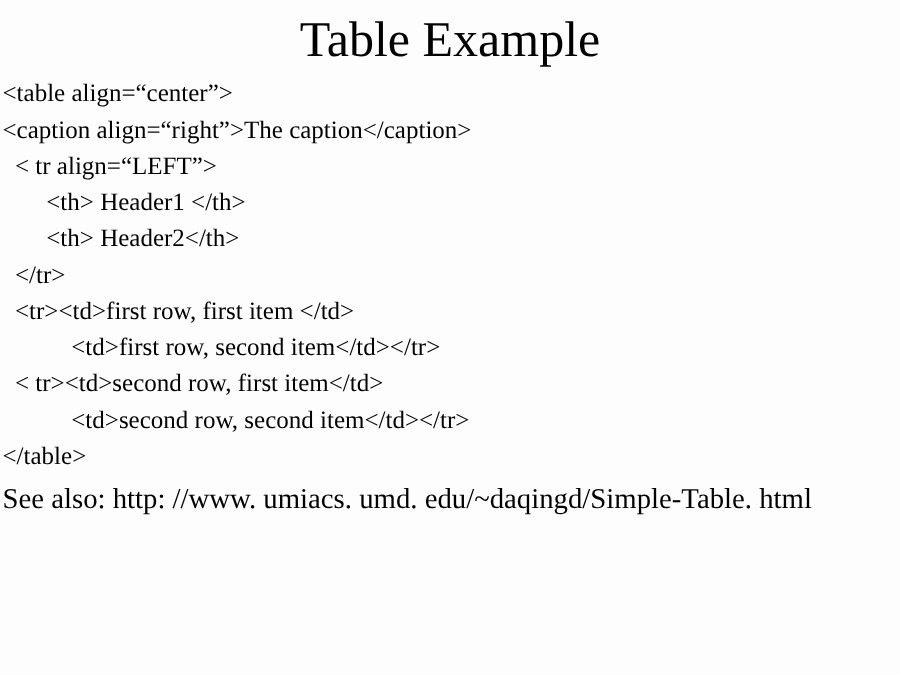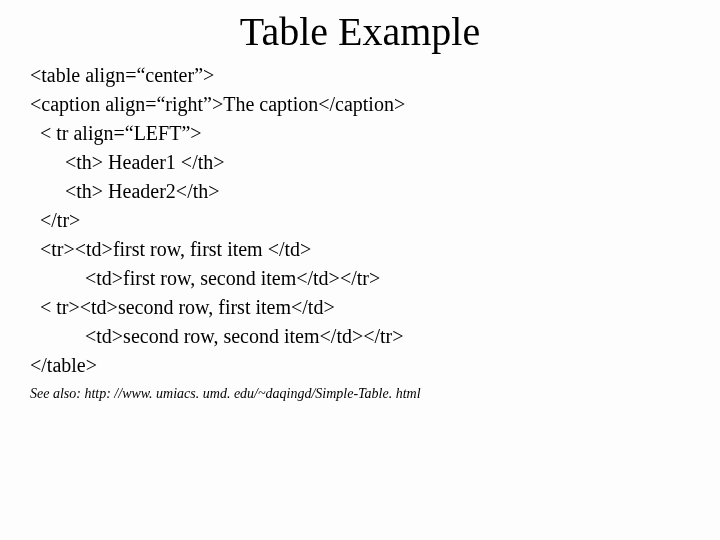--- a/index.html
+++ b/index.html
@@ -8,38 +8,37 @@
       width: 720px;
       height: 540px;
       font-family: "Times New Roman", Times, serif;
       background: #fdfdfd;
       color: #000;
     }
     .slide {
       width: 100%;
       height: 100%;
       box-sizing: border-box;
-      padding: 8px 30px;
+      padding: 8px 2px;
     }
     .title {
       text-align: center;
       font-size: 40px;
       margin: 0 0 6px 0;
       font-weight: normal;
     }
     .code-block {
       font-size: 20px;
       line-height: 1.45;
       white-space: pre;
       font-family: "Times New Roman", Times, serif;
     }
     .footnote {
-      font-size: 14px;
+      font-size: 23px;
       margin-top: 6px;
-      font-style: italic;
     }
   </style>
 </head>
 <body>
 
 <div class="slide">
   <h1 class="title">Table Example</h1>
   <div class="code-block"><span>&lt;table align=“center”&gt;</span>
 <span>&lt;caption align=“right”&gt;The caption&lt;/caption&gt;</span>
 <span>  &lt; tr align=“LEFT”&gt;</span>

